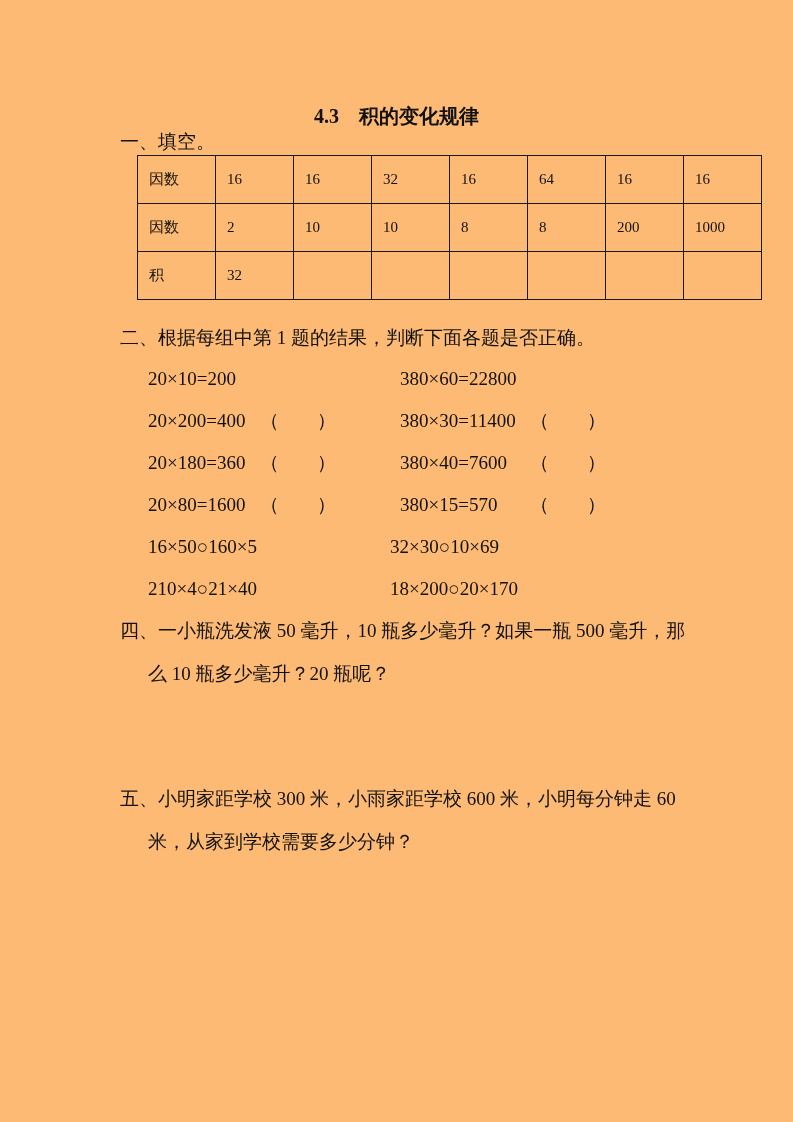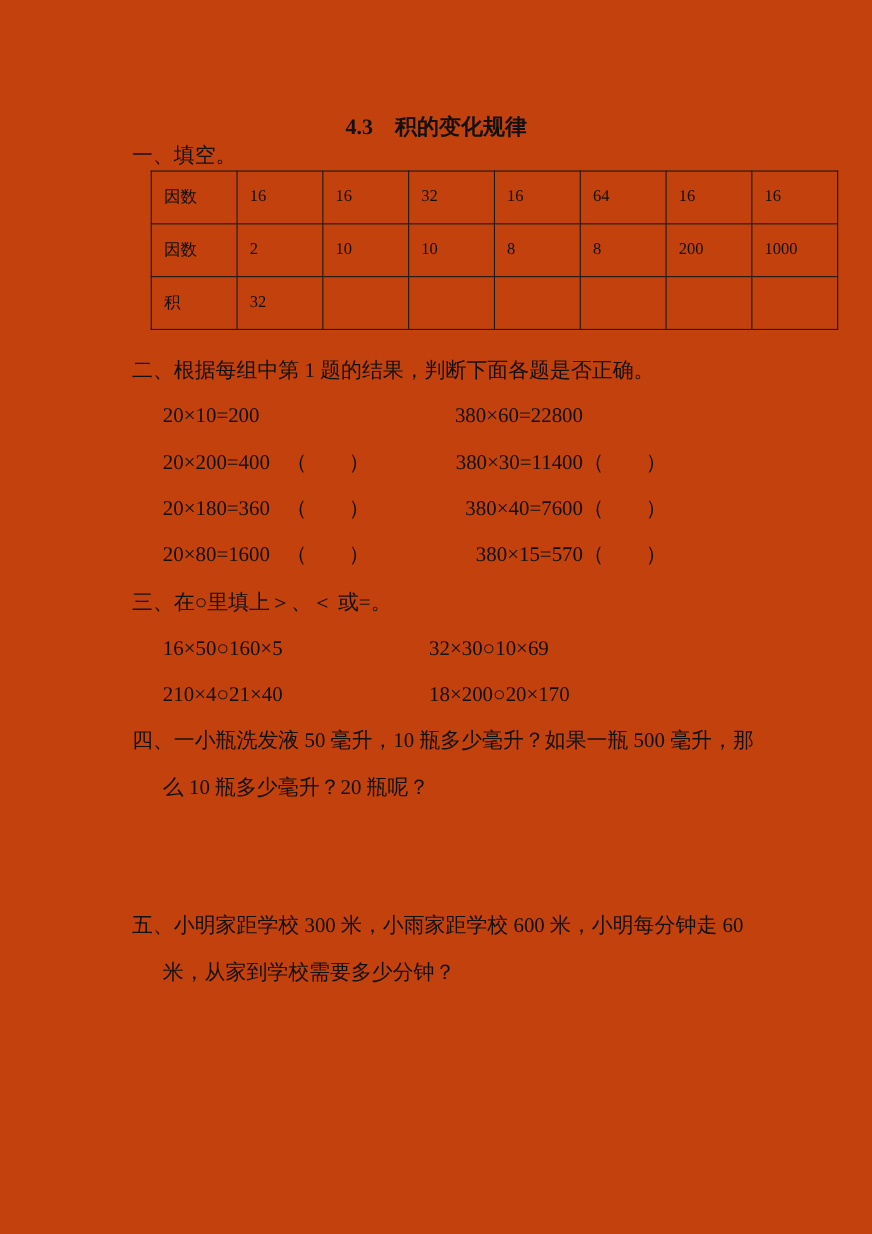--- a/index.html
+++ b/index.html
@@ -1,20 +1,20 @@
 <!DOCTYPE html>
 <html><head>
 <meta charset="utf-8">
 <style>
   html, body { margin: 0; padding: 0; background: #ffffff; }
   .page {
     position: relative;
     width: 793px;
     height: 1122px;
-    background: #c2410c;
+    background: #fdba74;
     color: #111111;
     font-family: "Liberation Serif", "DejaVu Serif", serif;
     font-size: 19px;
     overflow: hidden;
   }
   .title {
     margin: 0;
     padding-top: 103px;
     text-align: center;
     font-size: 20px;
@@ -46,21 +46,21 @@
 
   .eqrow {
     display: flex;
     margin-left: 148px;
     line-height: 27px;
     margin-bottom: 15px;
   }
   .eqrow.first { margin-top: 14px; }
   .eq-l   { width: 112px; }
   .jd-l   { width: 140px; }
-  .eq-r   { width: 130px; text-align: right; }
+  .eq-r   { width: 130px; }
   .jd-r   { flex: 1; }
 
   .cmprow {
     display: flex;
     margin-left: 148px;
     line-height: 27px;
     margin-bottom: 15px;
     margin-top: 11px;
   }
   .cmprow.first { margin-top: 14px; }
@@ -137,21 +137,20 @@
     <span class="eq-r">380×40=7600</span>
     <span class="jd-r">（　　）</span>
   </div>
   <div class="eqrow">
     <span class="eq-l">20×80=1600</span>
     <span class="jd-l">（　　）</span>
     <span class="eq-r">380×15=570</span>
     <span class="jd-r">（　　）</span>
   </div>
 
-  <div class="heading h3-sec">三、在○里填上＞、＜ 或=。</div>
 
   <div class="cmprow first">
     <span class="cmp-l">16×50○160×5</span>
     <span class="cmp-r">32×30○10×69</span>
   </div>
   <div class="cmprow">
     <span class="cmp-l">210×4○21×40</span>
     <span class="cmp-r">18×200○20×170</span>
   </div>
 

